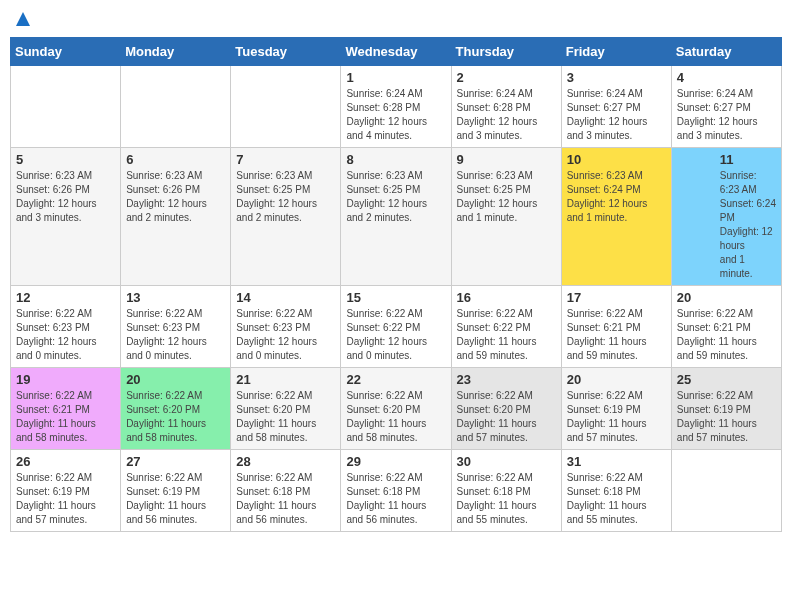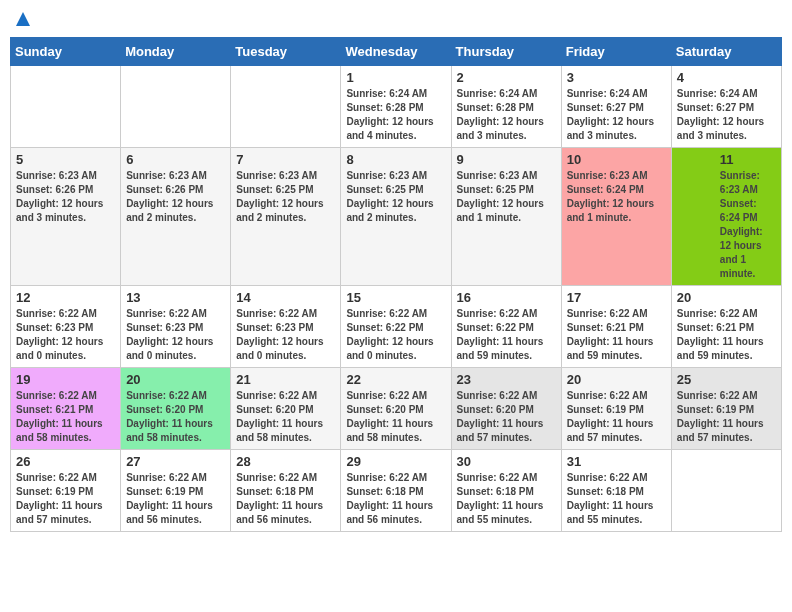--- a/index.html
+++ b/index.html
@@ -65,21 +65,20 @@
     .day-number {
       font-size: 13px;
       font-weight: bold;
       color: #333;
       margin-bottom: 2px;
     }
     .day-info {
       font-size: 10px;
       color: #444;
       line-height: 1.4;
-      font-weight: bold;
     }
     .empty-cell {
       background: #f9f9f9;
     }
     .logo-row {
       display: flex;
       align-items: center;
     }
     .logo-text-block {
       line-height: 1;
@@ -185,28 +184,28 @@
 Daylight: 12 hours
 and 2 minutes.</div>
         </td>
         <td style="background: rgb(245, 245, 245);">
           <div class="day-number">9</div>
           <div class="day-info" style="white-space: pre-line;">Sunrise: 6:23 AM
 Sunset: 6:25 PM
 Daylight: 12 hours
 and 1 minute.</div>
         </td>
-        <td style="background: #fca5a5;">
+        <td style="background: #fde047;">
           <div class="day-number">10</div>
           <div class="day-info" style="white-space: pre-line;">Sunrise: 6:23 AM
 Sunset: 6:24 PM
 Daylight: 12 hours
 and 1 minute.</div>
         </td>
-        <td style="background: #84cc16; padding-left: 48px;">
+        <td style="background: #7dd3fc; padding-left: 48px;">
           <div class="day-number">11</div>
           <div class="day-info" style="white-space: pre-line;">Sunrise: 6:23 AM
 Sunset: 6:24 PM
 Daylight: 12 hours
 and 1 minute.</div>
         </td>
       </tr>
       <tr>
         <td>
           <div class="day-number">12</div>

